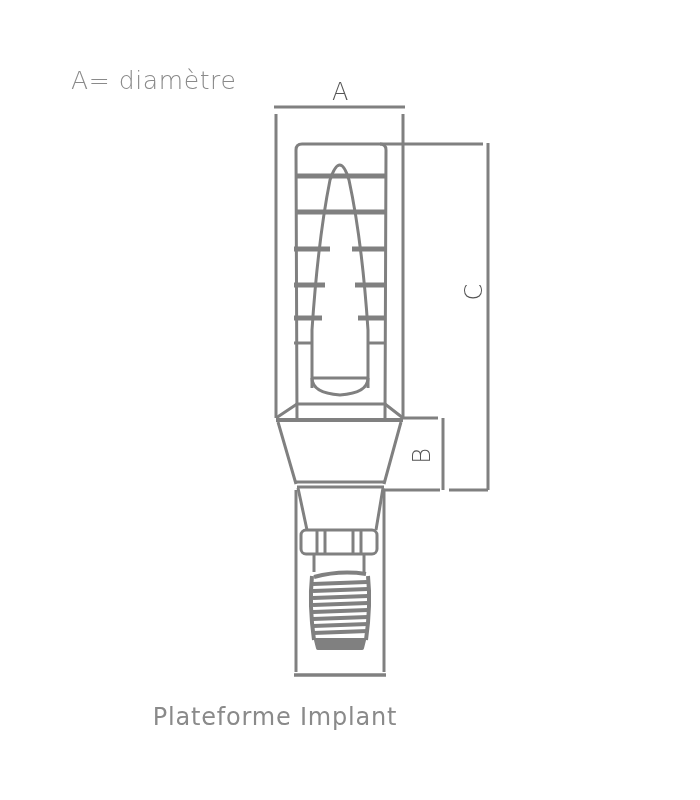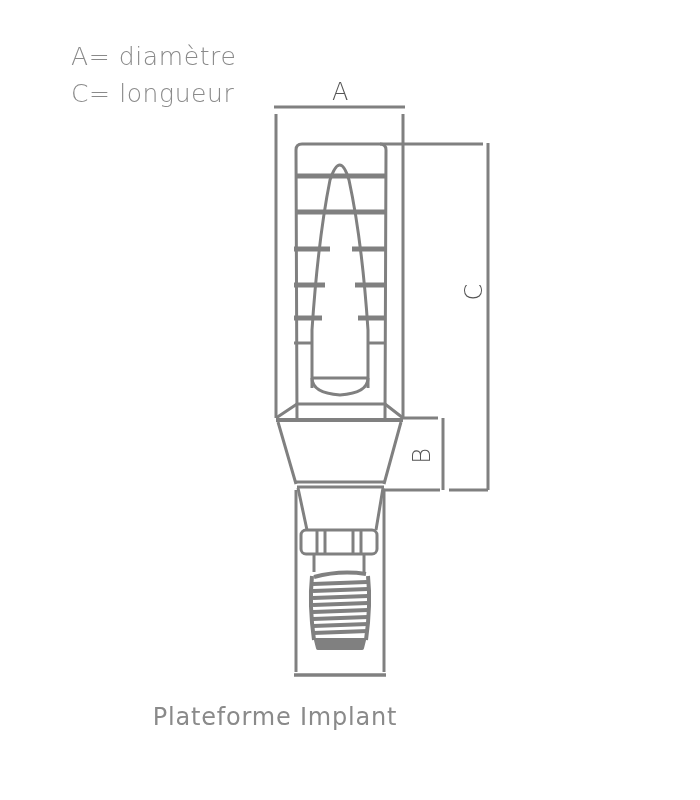--- a/index.html
+++ b/index.html
@@ -20,20 +20,21 @@
       top: 38px;
       color: #8a8a8a;
       font-size: 25px;
       line-height: 37px;
       letter-spacing: 0.6px;
       font-weight: 300;
     }
     .legend-line {
       display: block;
       white-space: nowrap;
+      margin-top: 24px;
     }
     .caption {
       position: absolute;
       left: 0;
       width: 564px;
       top: 703px;
       text-align: center;
       color: #8a8a8a;
       font-size: 24px;
       letter-spacing: 0.8px;
@@ -71,21 +72,20 @@
       top: 444px;
       transform: rotate(-90deg);
       transform-origin: center center;
     }
   </style>
 </head>
 <body>
 
 <div class="legend">
   <span class="legend-line">A= diamètre</span>
-  <span class="legend-line">C= longueur</span>
 </div>
 
 <svg class="drawing" width="700" height="800" viewBox="0 0 700 800" xmlns="http://www.w3.org/2000/svg">
   <g fill="none" stroke="#808080" stroke-width="3" stroke-linecap="butt" stroke-linejoin="round">
 
     <g>
       <line x1="274" y1="107" x2="405" y2="107"></line>
       <line x1="276" y1="114" x2="276" y2="418"></line>
       <line x1="403" y1="114" x2="403" y2="418"></line>
     </g>

